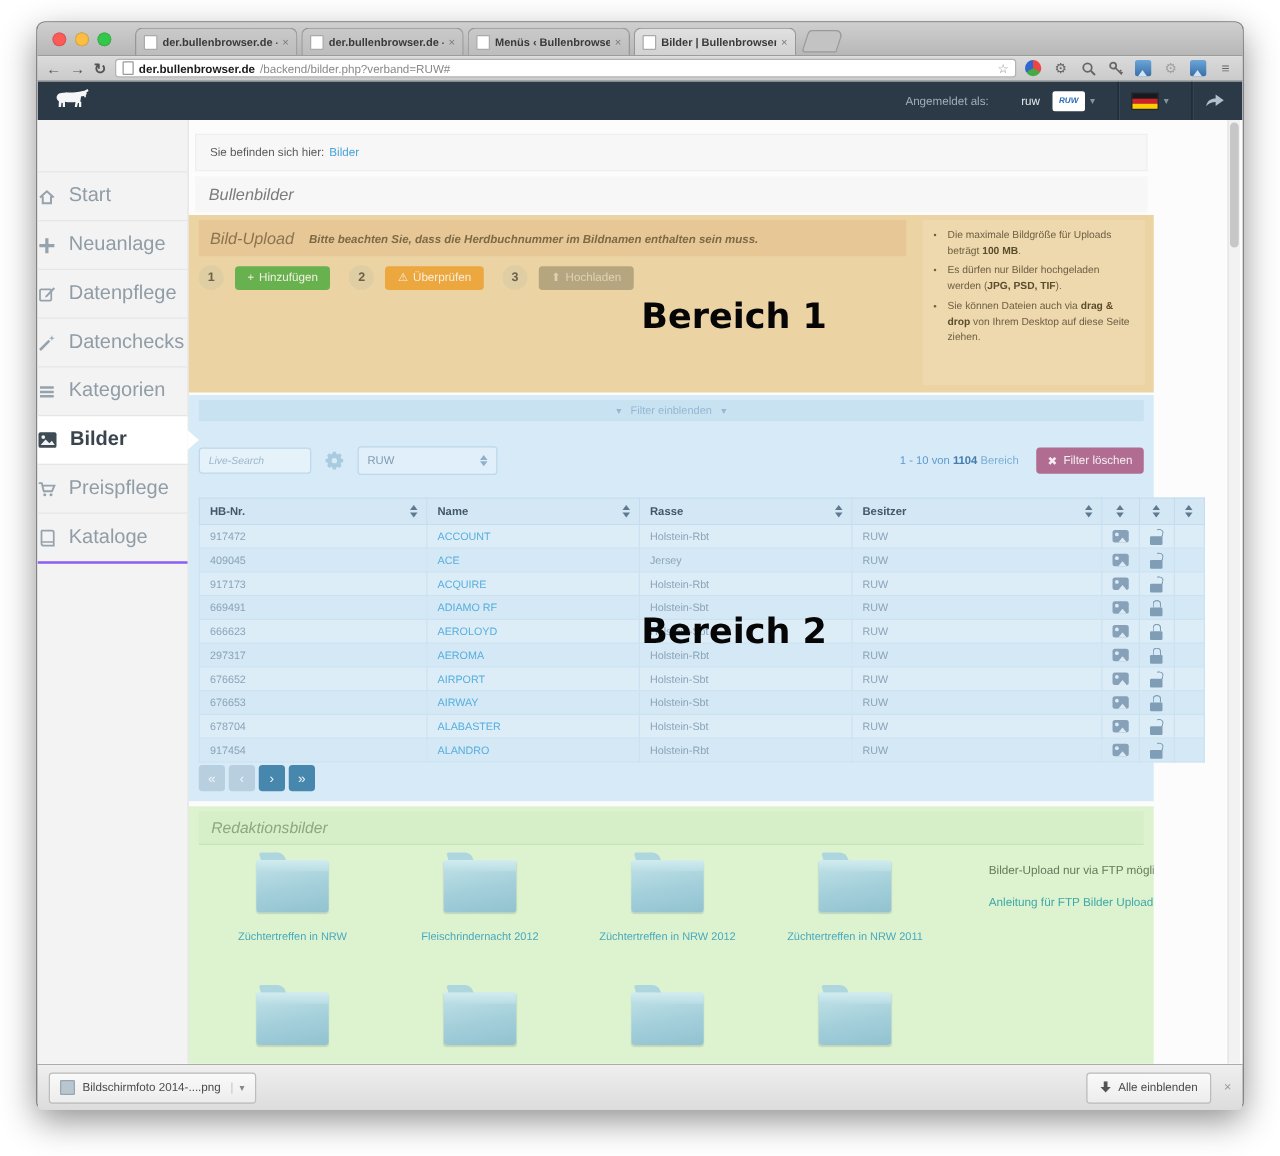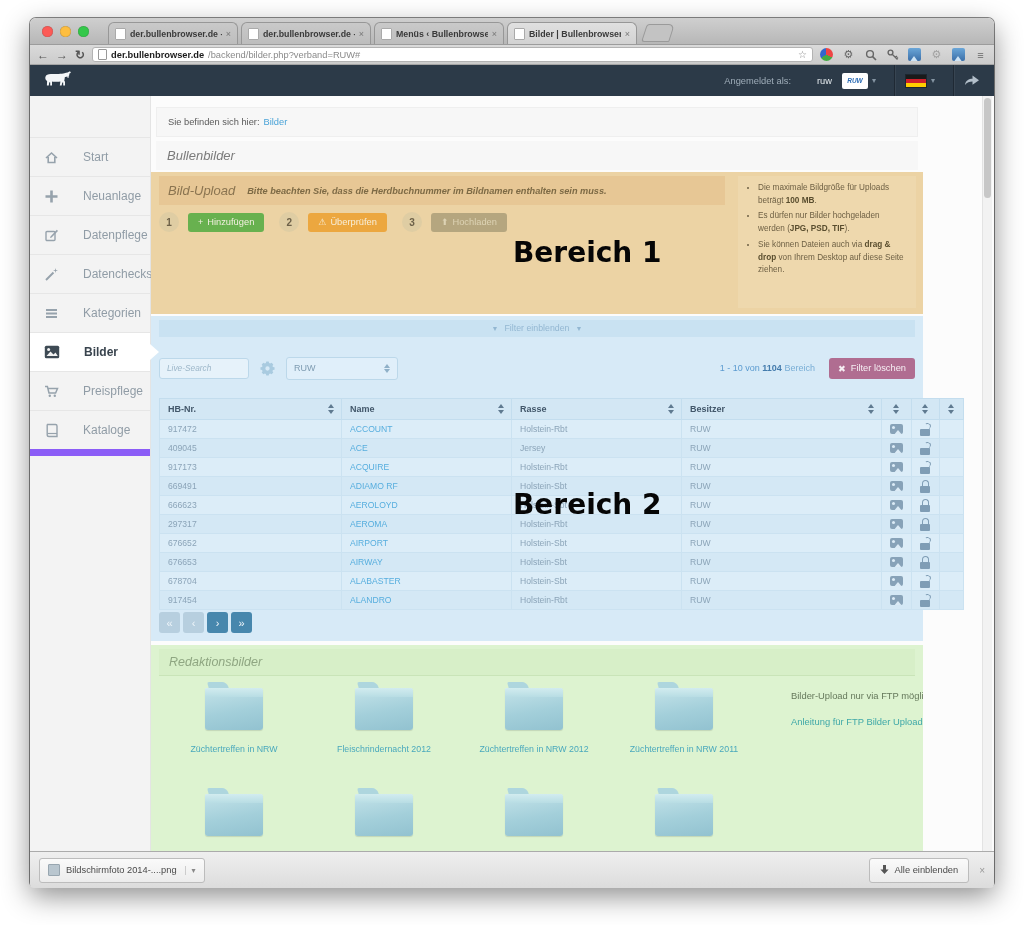--- a/index.html
+++ b/index.html
@@ -46,23 +46,23 @@
         font-size:6.5px;font-style:italic;font-weight:bold;color:#2b6cb5}
   .caret{color:#8494a2;font-size:8px;margin:0 8px 0 4px}
   .vsep{width:1px;height:31px;background:rgba(0,0,0,.28);box-shadow:1px 0 0 rgba(255,255,255,.06);margin:0 10px}
   .flag{width:20px;height:12px;display:flex;flex-direction:column;border:1px solid #1c262f}
   .flag span{flex:1}
   .fb{background:#1a1a1a}.fr{background:#d0202a}.fy{background:#ffce00}
   
   .pbody{display:flex;height:755px}
   .sidebar{width:120px;background:#f3f3f3;border-right:1px solid #e4e4e4;flex:none}
   .menu{margin-top:41px}
-  .mitem{height:38px;border-top:1px solid #e6e6e6;display:flex;align-items:center;gap:24px;padding-left:14px;
-         font-size:12px;color:#909ca6;position:relative}
-  .mitem:last-child{border-bottom:7px solid #8b5cf6}
+  .mitem{height:38px;border-top:1px solid #e6e6e6;display:flex;align-items:center;gap:10px;padding-left:0;
+         font-size:16px;color:#909ca6;position:relative}
+  .mitem:last-child{border-bottom:2px solid #8b5cf6}
   .mitem svg{flex:none}
   .mitem.active{background:#fff;color:#39444e;font-weight:bold}
   .mitem.active::after{content:'';position:absolute;right:-9px;top:50%;margin-top:-8px;
         border-top:8px solid transparent;border-bottom:8px solid transparent;border-left:9px solid #fff;z-index:5}
   .main{width:772px;flex:none;position:relative}
   .gutter{flex:1;position:relative}
   .scrolltrack{position:absolute;right:2px;top:0;bottom:0;width:9px;background:#f2f2f2;border-left:1px solid #e3e3e3}
   .scrollthumb{position:absolute;left:1px;right:1px;top:2px;height:100px;background:#c7c7c7;border-radius:4px}
   
   .crumbbar{margin:11px 5px 0;height:28px;background:#f7f7f7;border:1px solid #efefef;

